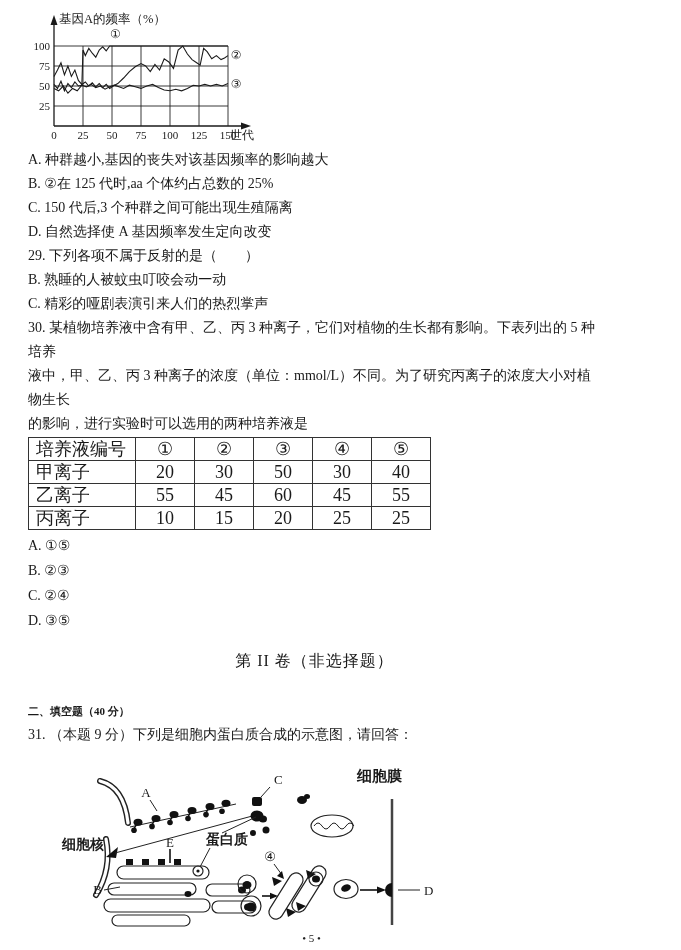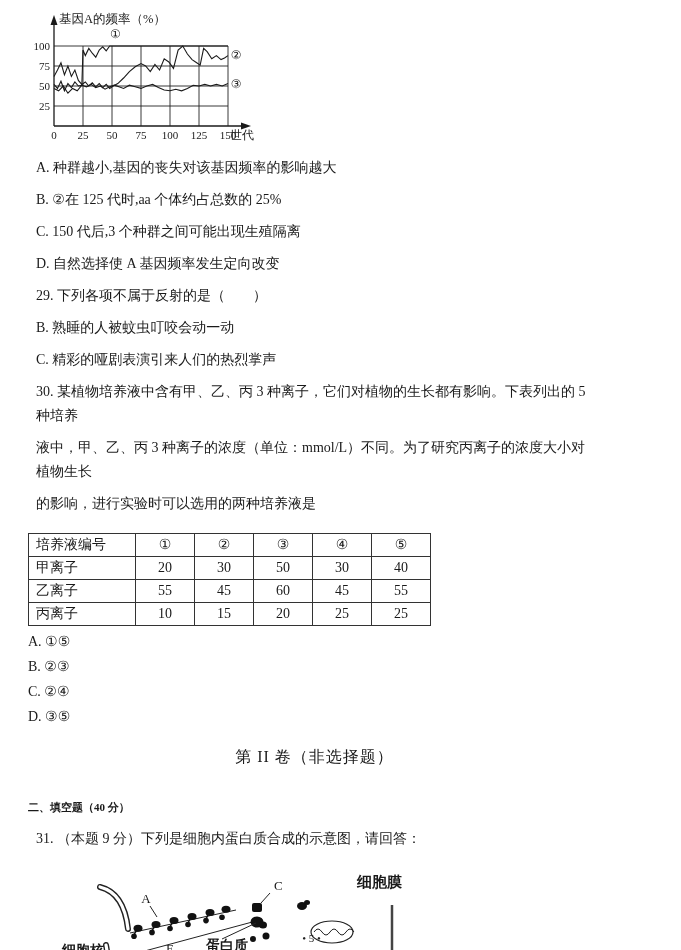--- a/index.html
+++ b/index.html
@@ -1,24 +1,24 @@
 <!DOCTYPE html>
 <html><head>
 <meta charset="utf-8">
 <style>
   html,body{margin:0;padding:0;background:#fff;}
   .page{
     width:623px;height:950px;background:#ffffff;position:relative;overflow:hidden;
     font-family:"Liberation Serif","DejaVu Serif",serif;color:#1a1a1a;
   }
   .content{padding:8px 22px 0 28px;font-size:14px;}
-  .line{margin:8px;line-height:24px;}
+  .line{margin:0;line-height:24px;}
   .opt{margin:0;line-height:25px;}
   .chart-wrap{margin-left:4px;}
-  table.conc{border-collapse:collapse;margin:17px 0 3px 0;font-size:14px;}
+  table.conc{border-collapse:collapse;margin:1px 0 3px 0;font-size:18px;}
   table.conc td{border:1px solid #333;padding:2px 7px;height:18px;line-height:18px;}
   table.conc td.h{width:92px;text-align:left;}
   table.conc td.c{width:44px;text-align:center;}
   .sec-title{text-align:center;font-weight:normal;font-size:16px;margin:16px 0 12px 0;letter-spacing:1px;line-height:24px;}
   .sub-title{font-weight:bold;font-size:11px;margin:26px 0 0 0;line-height:24px;}
   .footer{position:absolute;bottom:6px;left:0;right:0;text-align:center;font-size:11px;color:#222;}
   svg{display:block;}
   svg text{font-family:"Liberation Serif","DejaVu Serif",serif;fill:#1a1a1a;}
   .diag-wrap{margin:6px 0 0 32px;}
 </style>

